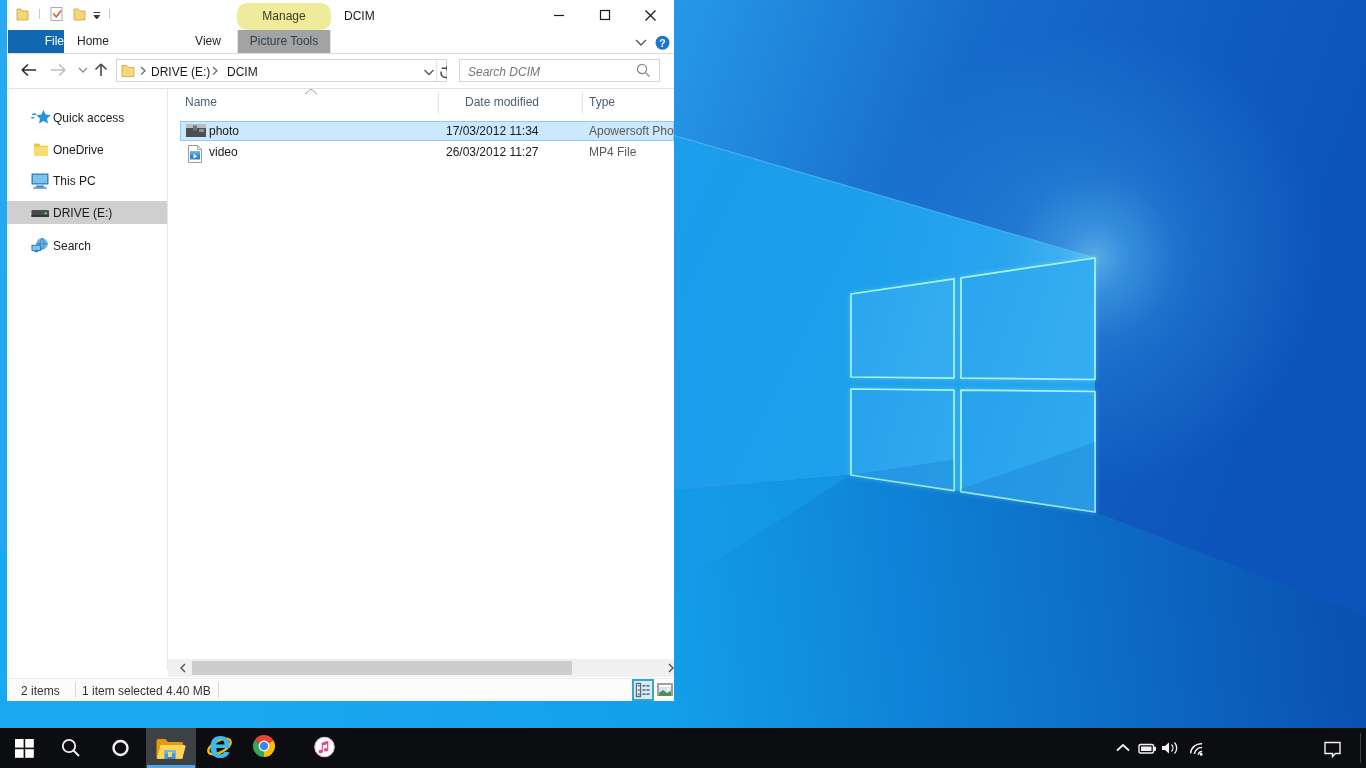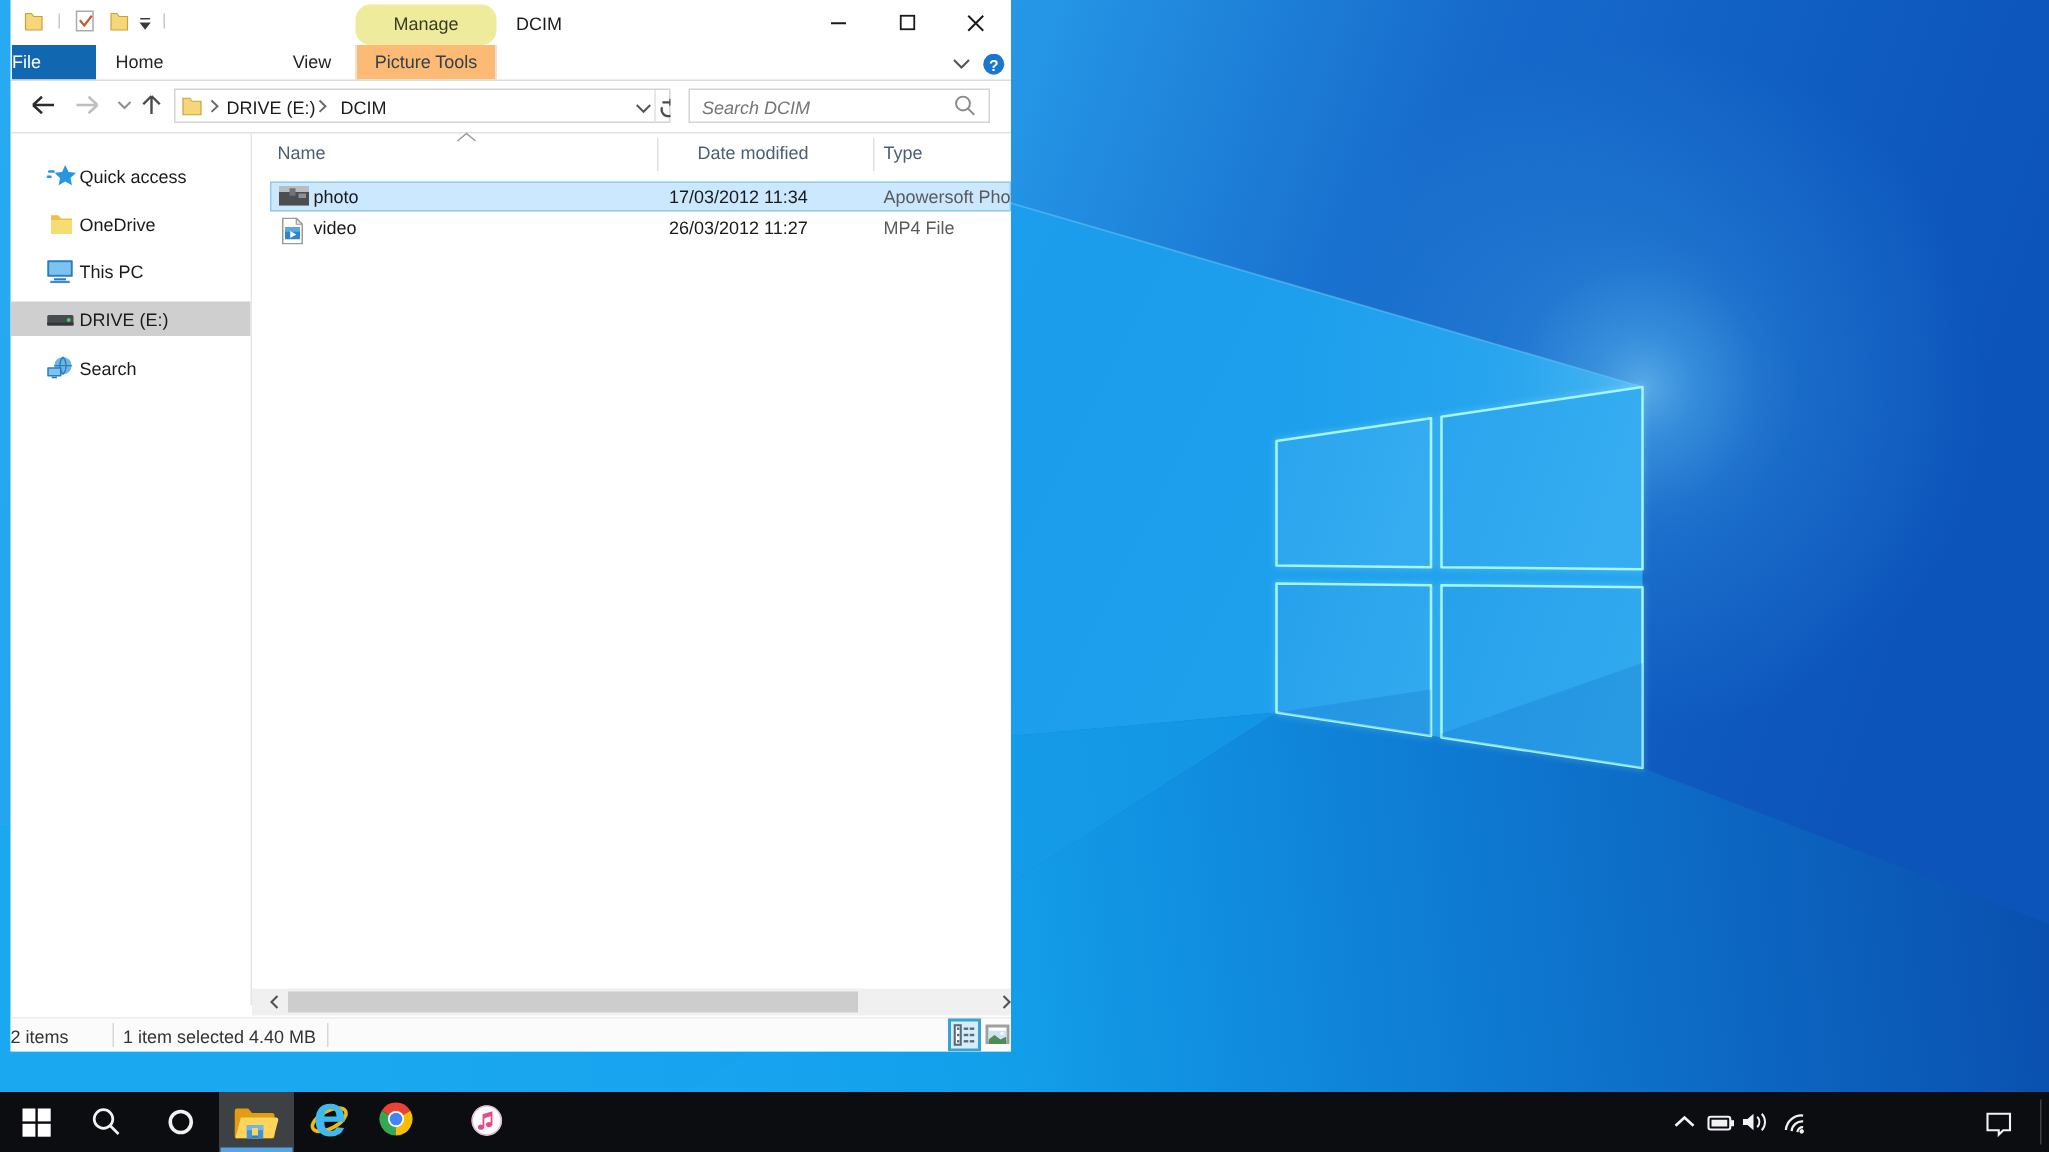--- a/index.html
+++ b/index.html
@@ -5,23 +5,23 @@
 * { margin:0; padding:0; box-sizing:border-box; }
 html,body { width:1366px; height:768px; overflow:hidden; }
 body { font-family:"Liberation Sans",sans-serif; font-size:12px; color:#1a1a1a; }
 #screen { position:relative; width:1366px; height:768px; background:#0a47a8; overflow:hidden; }
 .abs { position:absolute; }
 #wall { position:absolute; left:0; top:0; }
 
 #win { position:absolute; left:7px; top:0; width:667px; height:701px; background:#fff; overflow:hidden; }
 .t { position:absolute; white-space:nowrap; }
 
-#filetab { position:absolute; left:1px; top:30px; width:56px; height:23px; background:#1267b1; color:#fff; text-align:left; line-height:23px; }
+#filetab { position:absolute; left:1px; top:30px; width:56px; height:23px; background:#1267b1; color:#fff; text-align:right; line-height:23px; }
 .tab { position:absolute; top:30px; height:23px; line-height:23px; color:#242424; }
-#pictab { position:absolute; left:230px; top:30px; width:94px; height:23px; background:#fdba74; border-left:1px solid #e4e4e4; border-right:1px solid #e4e4e4; color:#31404e; text-align:center; line-height:23px; }
+#pictab { position:absolute; left:230px; top:30px; width:94px; height:23px; background:#a3a3a3; border-left:1px solid #e4e4e4; border-right:1px solid #e4e4e4; color:#31404e; text-align:center; line-height:23px; }
 #managebox { position:absolute; left:230px; top:3px; width:94px; height:27px; background:#eeeb9d; color:#3c3c1e; text-align:center; line-height:27px;border-radius:10px; }
 #ribline { position:absolute; left:0; top:53px; width:667px; height:1px; background:#dcdcdc; }
 
 #navline { position:absolute; left:0; top:88px; width:667px; height:1px; background:#e2e2e2; }
 #addr { position:absolute; left:109px; top:59px; width:331px; height:23px; border:1px solid #d4d4d4; background:#fff; }
 #search { position:absolute; left:452px; top:59px; width:201px; height:23px; border:1px solid #d4d4d4; background:#fff; }
 
 #sep { position:absolute; left:160px; top:89px; width:1px; height:581px; background:#e6e6e6; }
 #drivesel { position:absolute; left:0; top:201px; width:160px; height:23px; background:#cfcfcf; }
 .side { position:absolute; left:46px; height:16px; line-height:16px; }
@@ -254,21 +254,21 @@
 
  <div id="hscroll">
   <svg class="abs" style="left:0;top:0" width="506" height="18" viewBox="0 0 506 18">
    <path d="M17,5 l-4,4 l4,4" fill="none" stroke="#505050" stroke-width="1.4"></path>
    <path d="M501,5 l4,4 l-4,4" fill="none" stroke="#505050" stroke-width="1.4"></path>
   </svg>
   <div id="hthumb"></div>
  </div>
 
  <div id="status">
-  <div class="t" style="left:0;top:5px;color:#333;">2 items</div>
+  <div class="t" style="left:14px;top:5px;color:#333;">2 items</div>
   <div class="svline" style="left:68px;"></div>
   <div class="t" style="left:75px;top:5px;color:#333;">1 item selected</div>
   <div class="t" style="left:159px;top:5px;color:#333;">4.40 MB</div>
   <div class="svline" style="left:211px;"></div>
   <div id="vbtn1">
    <svg width="18" height="18" viewBox="0 0 18 18">
     <g fill="none" stroke="#5a6b7a" stroke-width="1.4">
      <rect x="2.5" y="2.5" width="4" height="13" fill="#fff"></rect>
     </g>
     <g fill="#5a6b7a">

